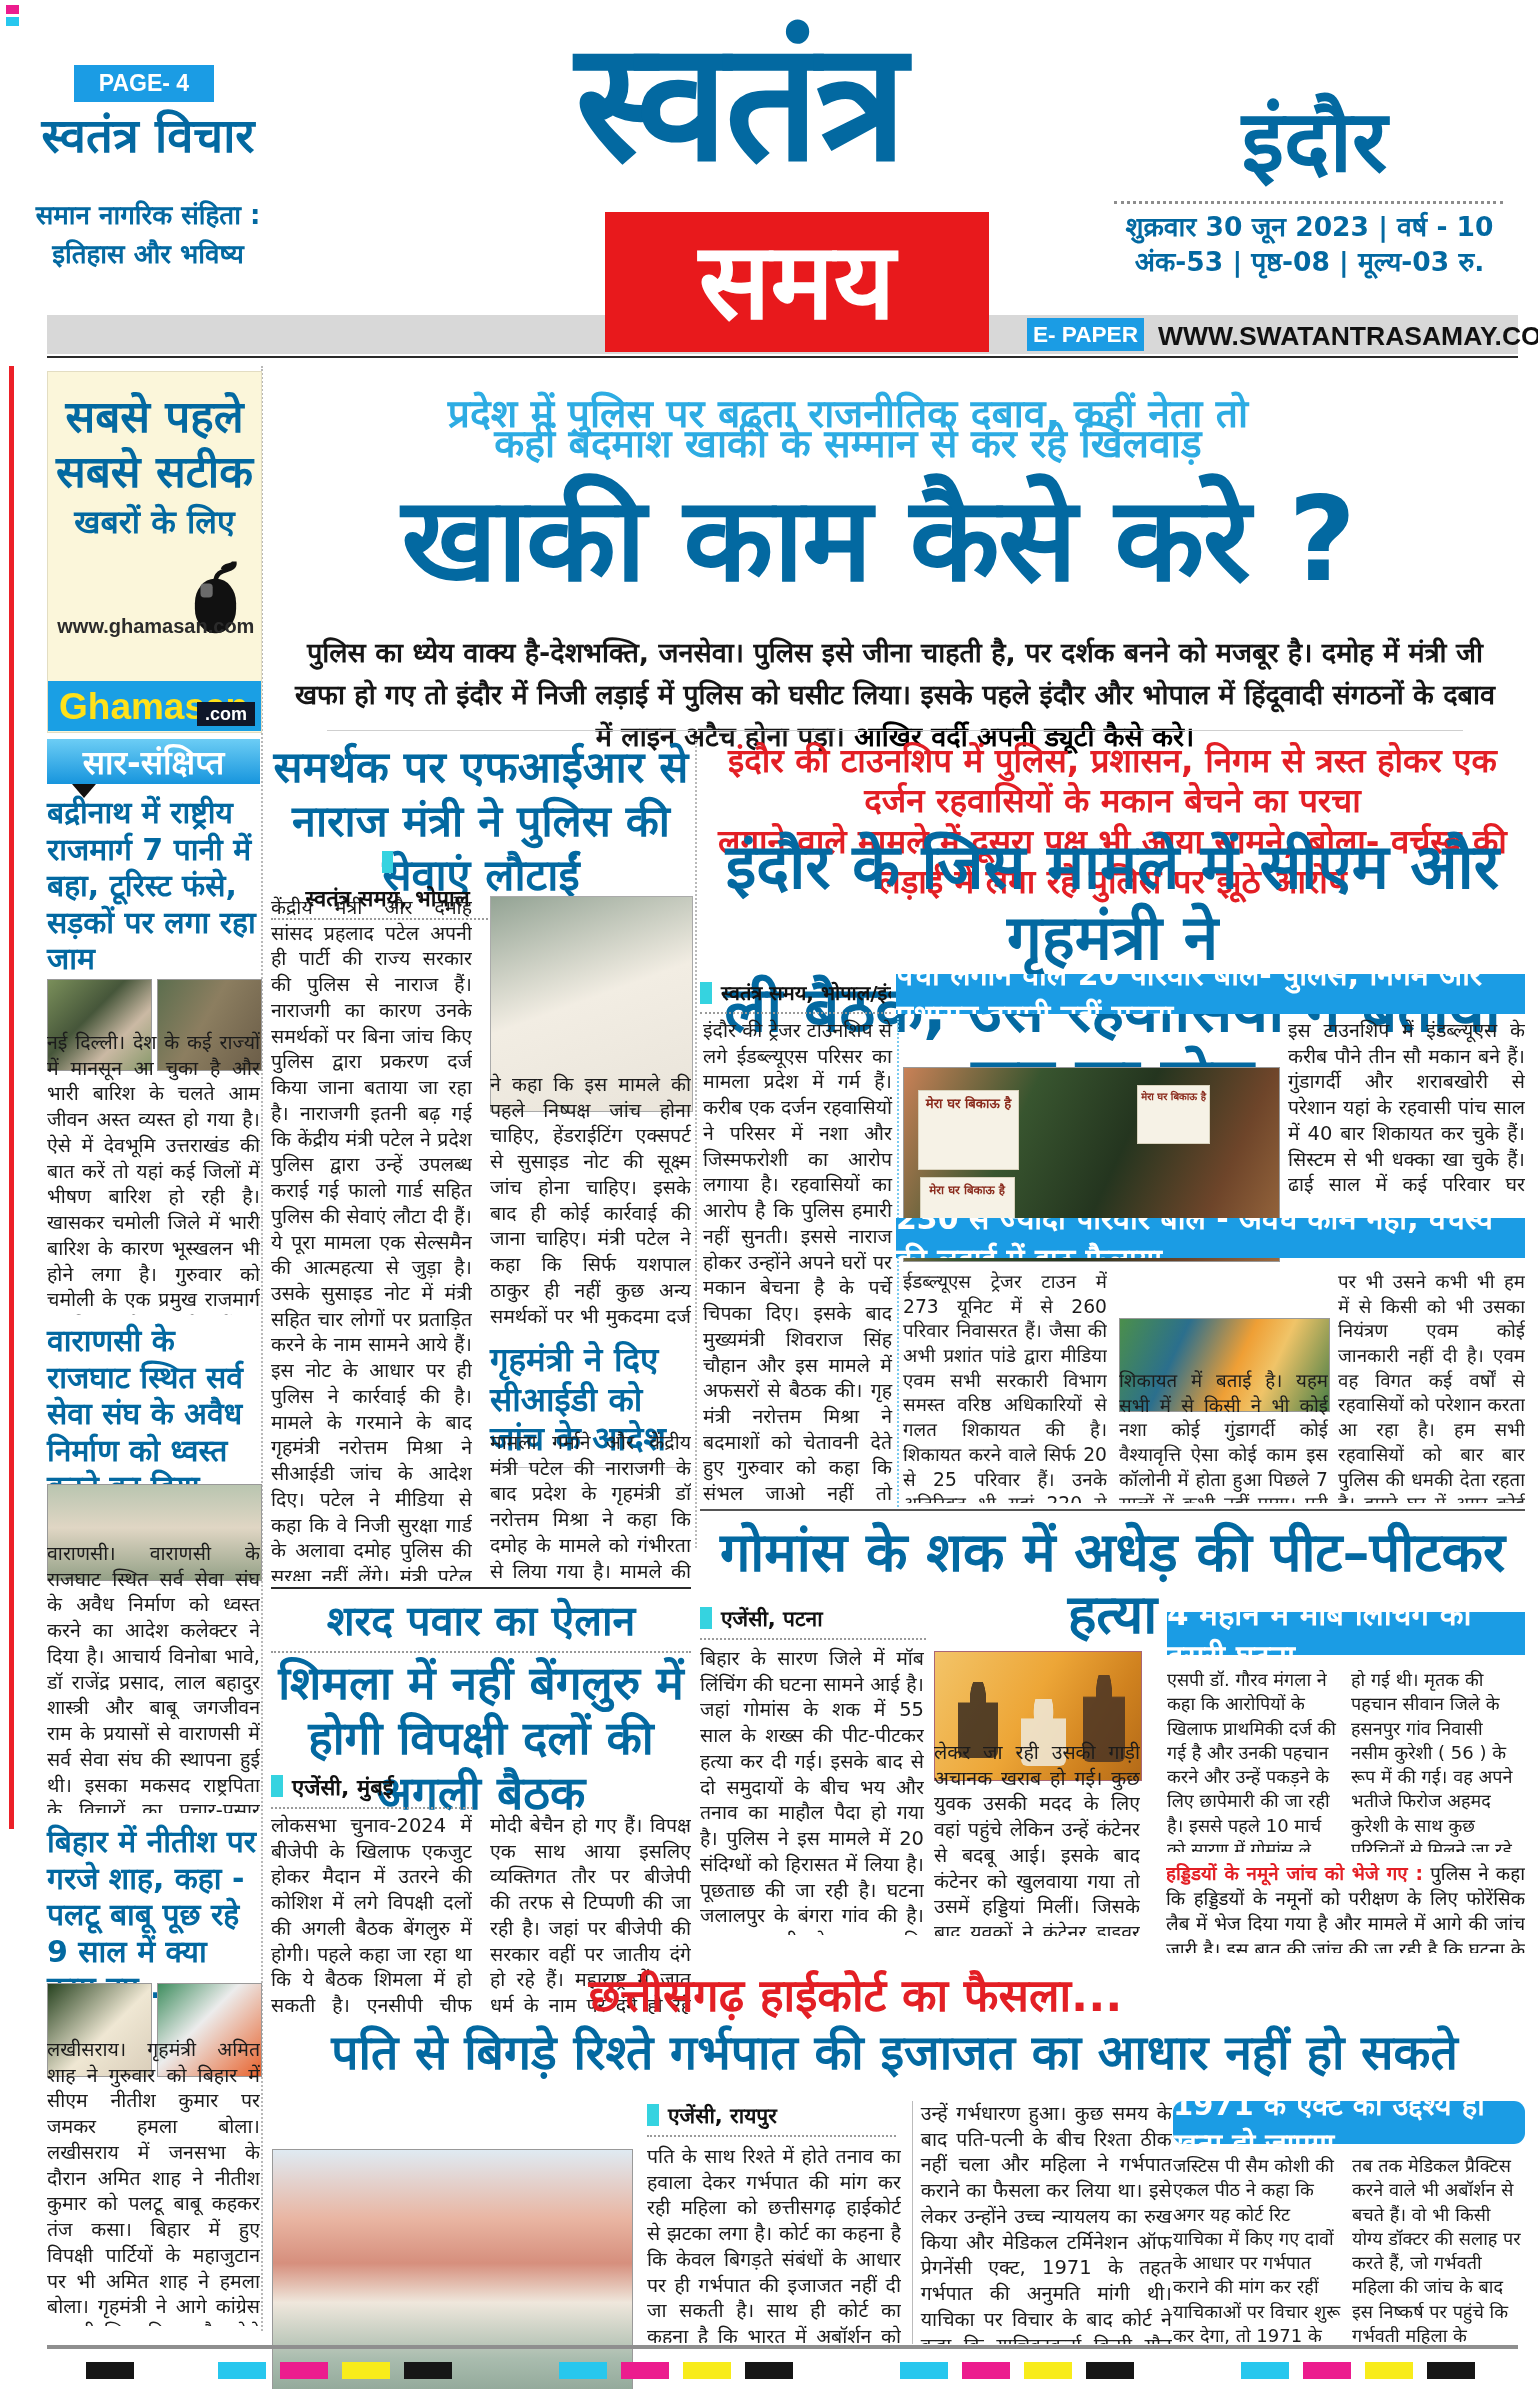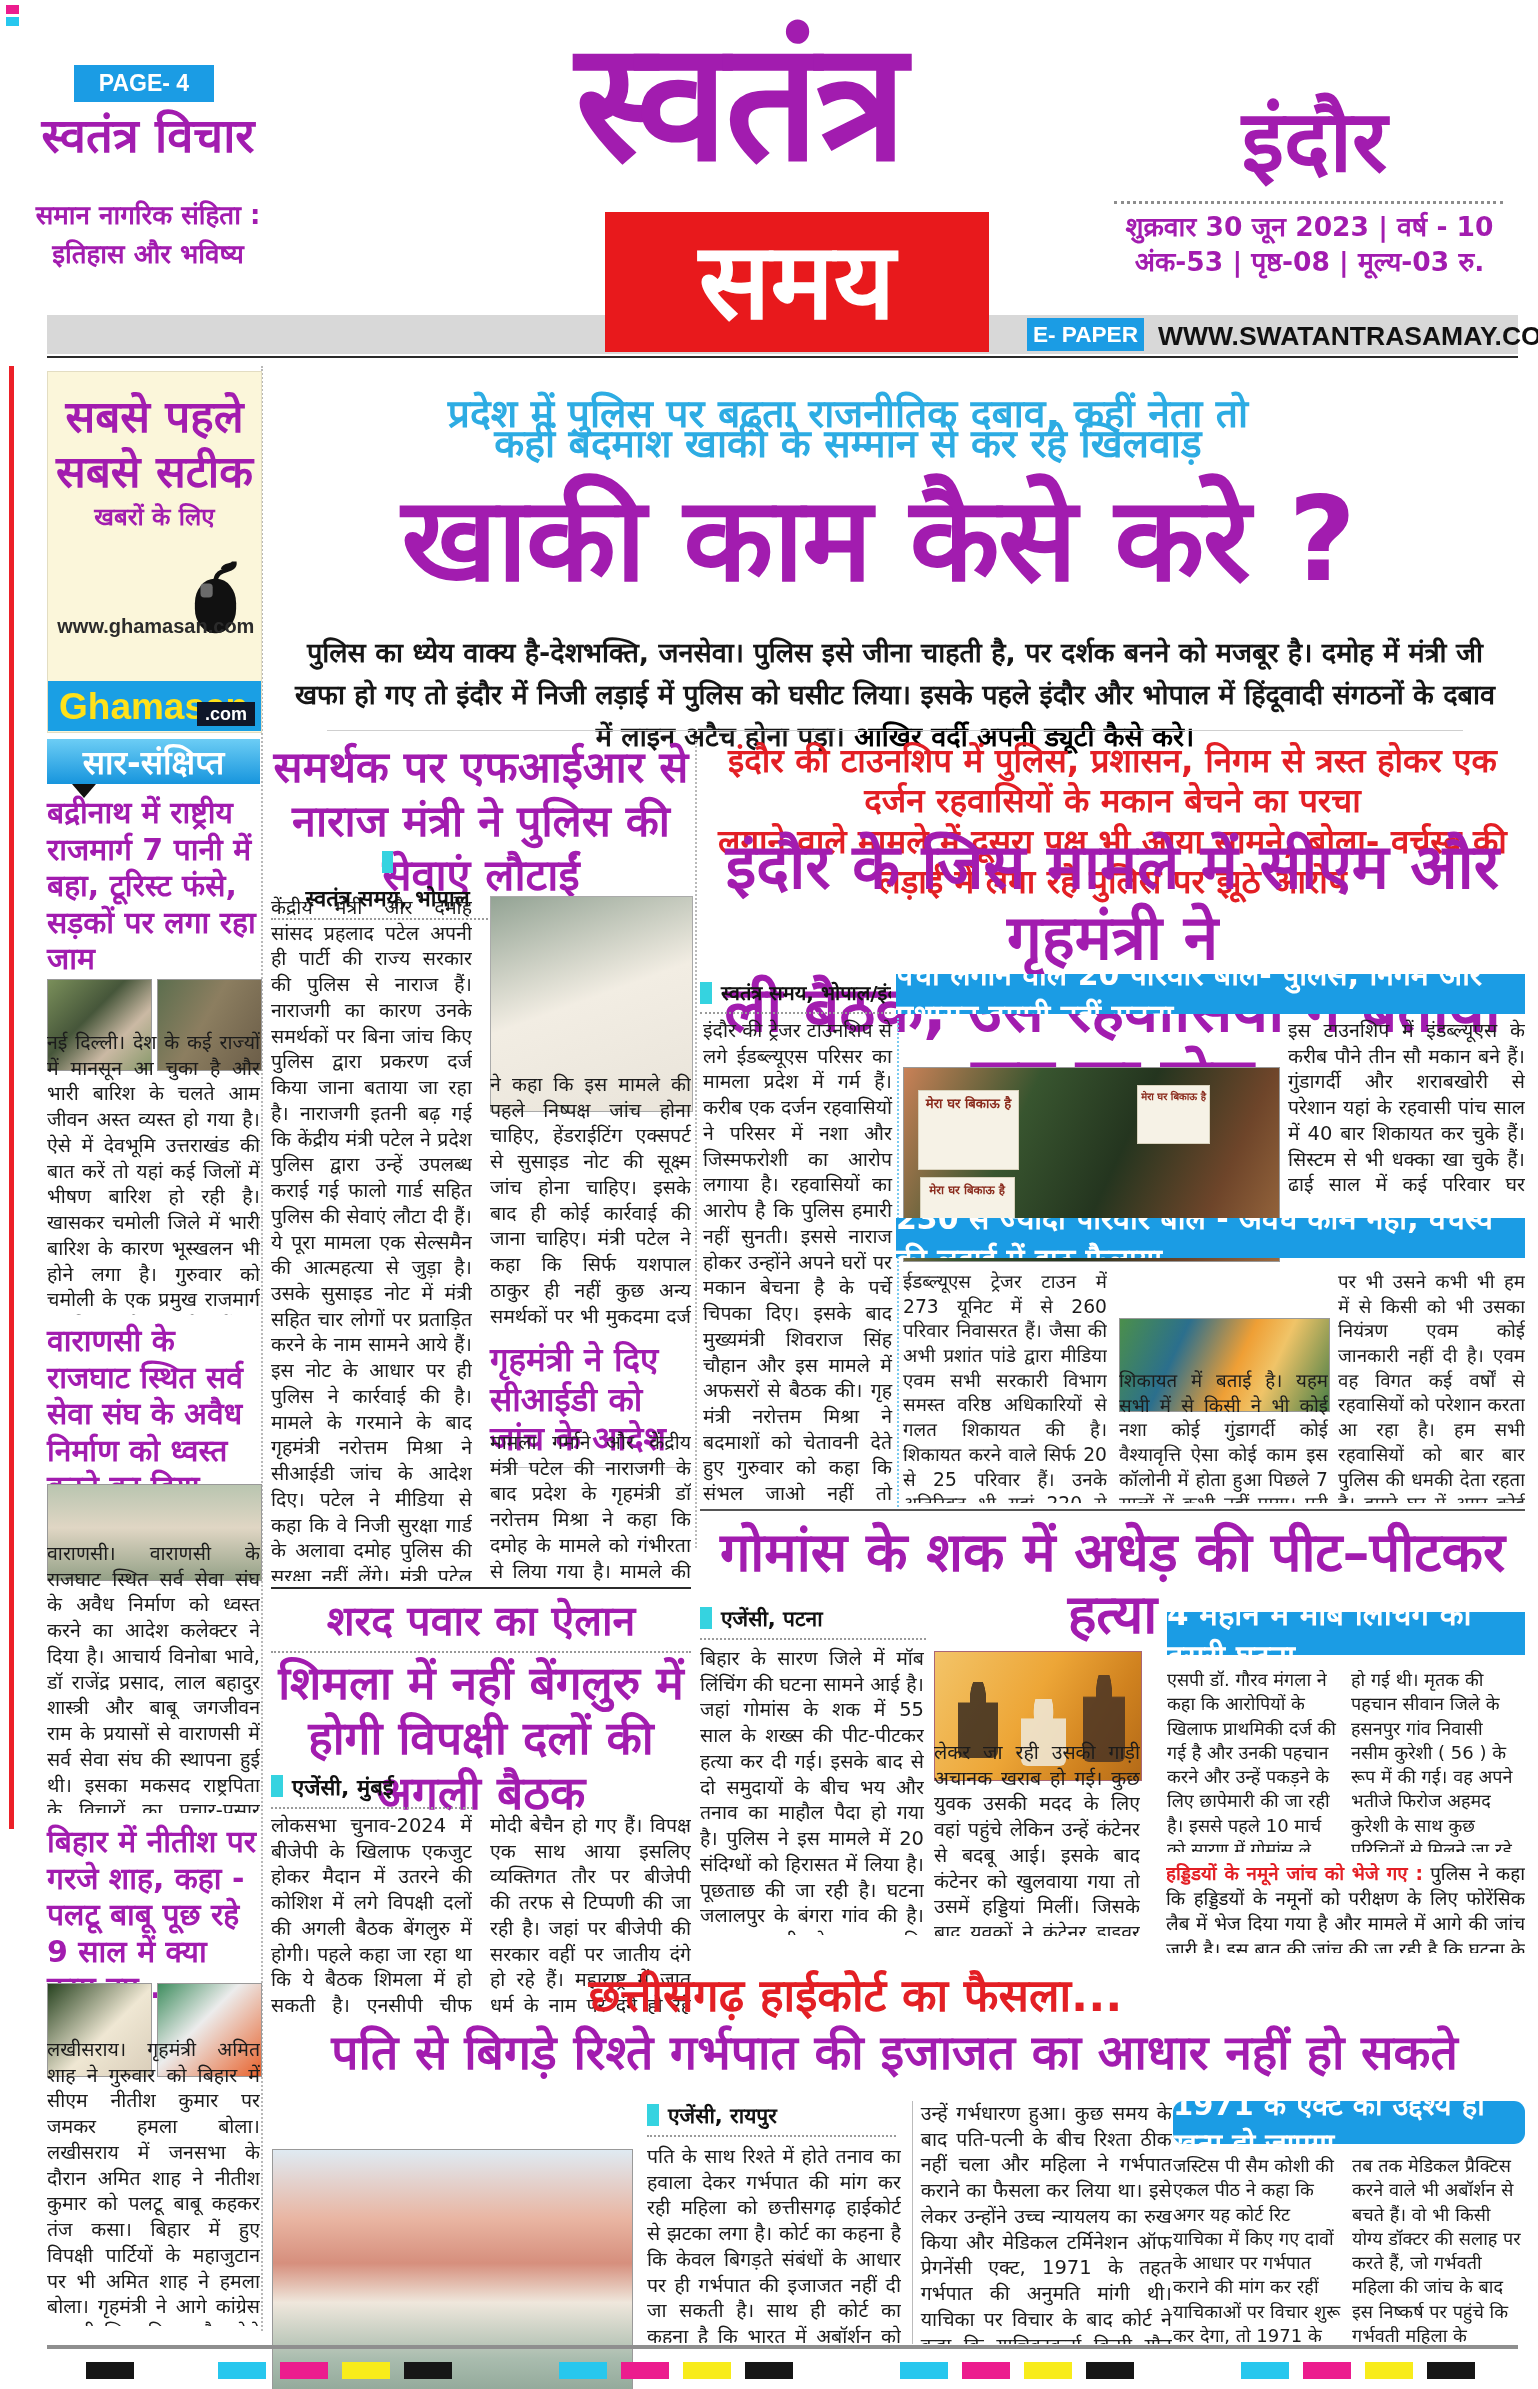--- a/index.html
+++ b/index.html
@@ -1,21 +1,21 @@
 <!DOCTYPE html>
 <html style="font-size:12.4px"><head>
 <meta charset="utf-8">
 <style>
   html,body{margin:0;padding:0;background:#e9e9e9;}
   .page{position:relative;width:1538px;height:2389px;background:#ffffff;overflow:hidden;
         font-family:"DejaVu Sans",sans-serif;color:#141414;}
   .abs{position:absolute;}
   .b{font-weight:bold;}
   .center{text-align:center;}
-  .hl{font-weight:bold;color:#a21caf;line-height:1.15;}
+  .hl{font-weight:bold;color:#0369a1;line-height:1.15;}
   .body-txt{font-size:19.5px;line-height:1.32;text-align:justify;overflow:hidden;color:#1c1c1c;}
   .small-txt{font-size:18px;line-height:1.35;text-align:justify;overflow:hidden;color:#1c1c1c;}
   .bar{background:#1b9ce4;color:#fff;font-weight:bold;display:flex;align-items:center;justify-content:center;overflow:hidden;}
   .kicker-blue{color:#2dace3;font-weight:bold;line-height:1.1;}
   .red-txt{color:#e31f25;}
   .byline{display:flex;align-items:center;gap:9.3px;font-weight:bold;font-size:22px;color:#111;
           border-bottom:2.3px dotted #9a9a9a;padding-bottom:6.2px;overflow:hidden;white-space:nowrap;}
   .byline .sq{width:11.7px;height:22px;background:#35d3e0;flex:0 0 auto;}
   .photo{background-size:cover;background-position:center;overflow:hidden;position:absolute;margin-top:48px;}
   .dotv{border-left:2.3px dotted #b8b8b8;}
@@ -67,21 +67,21 @@
   <div class="abs center" style="left:288px;top:632px;width:1214px;font-size:27px;line-height:1.55;font-weight:bold;color:#161616;">
     <span>पुलिस का ध्येय वाक्य है-देशभक्ति, जनसेवा। पुलिस इसे जीना चाहती है, पर दर्शक बनने को मजबूर है। दमोह में मंत्री जी खफा हो गए तो इंदौर में निजी लड़ाई में पुलिस को घसीट लिया। इसके पहले इंदौर और भोपाल में हिंदूवादी संगठनों के दबाव में लाइन अटैच होना पड़ा। </span><span style="color:#000;">आखिर वर्दी अपनी ड्यूटी कैसे करे।</span>
   </div>
   <div class="abs hairline" style="left:327px;top:730px;width:1136px;"></div>
 
   <div class="abs dotv" style="left:261px;top:366px;height:1965px;"></div>
 
   <div class="abs" style="left:47px;top:371px;width:213px;height:360px;background:#fbf6da;border:1.6px solid #e3ddc2;">
     <div class="hl center" style="margin-top:20px;font-size:44px;">सबसे पहले</div>
     <div class="hl center" style="margin-top:4.7px;font-size:44px;">सबसे सटीक</div>
-    <div class="hl center" style="margin-top:6.2px;font-size:24px;">खबरों के लिए</div>
+    <div class="hl center" style="margin-top:6.2px;font-size:32px;">खबरों के लिए</div>
     <svg class="abs" style="left:138px;top:188px;" width="59" height="75" viewBox="0 0 60 80">
       <path d="M30 24 C30 6 52 14 50 2 C49 8 40 4 38 10" stroke="#111" fill="none" stroke-width="5"></path>
       <rect x="8" y="20" rx="21" ry="26" width="44" height="58" fill="#111"></rect>
       <rect x="14" y="25" width="13" height="15" rx="4" fill="#6b6b6b"></rect>
     </svg>
     <div class="b" style="position:absolute;left:9.3px;top:243px;font-size:20px;color:#2b2b2b;font-family:'Liberation Sans',sans-serif;">www.ghamasan.com</div>
     <div style="position:absolute;left:0;top:309px;width:100%;height:50px;background:#1a9fe4;">
       <span class="b" style="position:absolute;left:11px;top:4.7px;font-size:37px;color:#ffe11a;font-family:'Liberation Sans',sans-serif;">Ghamasan</span>
       <span class="b" style="position:absolute;right:6.2px;bottom:4.7px;font-size:18px;color:#fff;background:#0f172a;padding:1.6px 7.8px;font-family:'Liberation Sans',sans-serif;">.com</span>
     </div>

